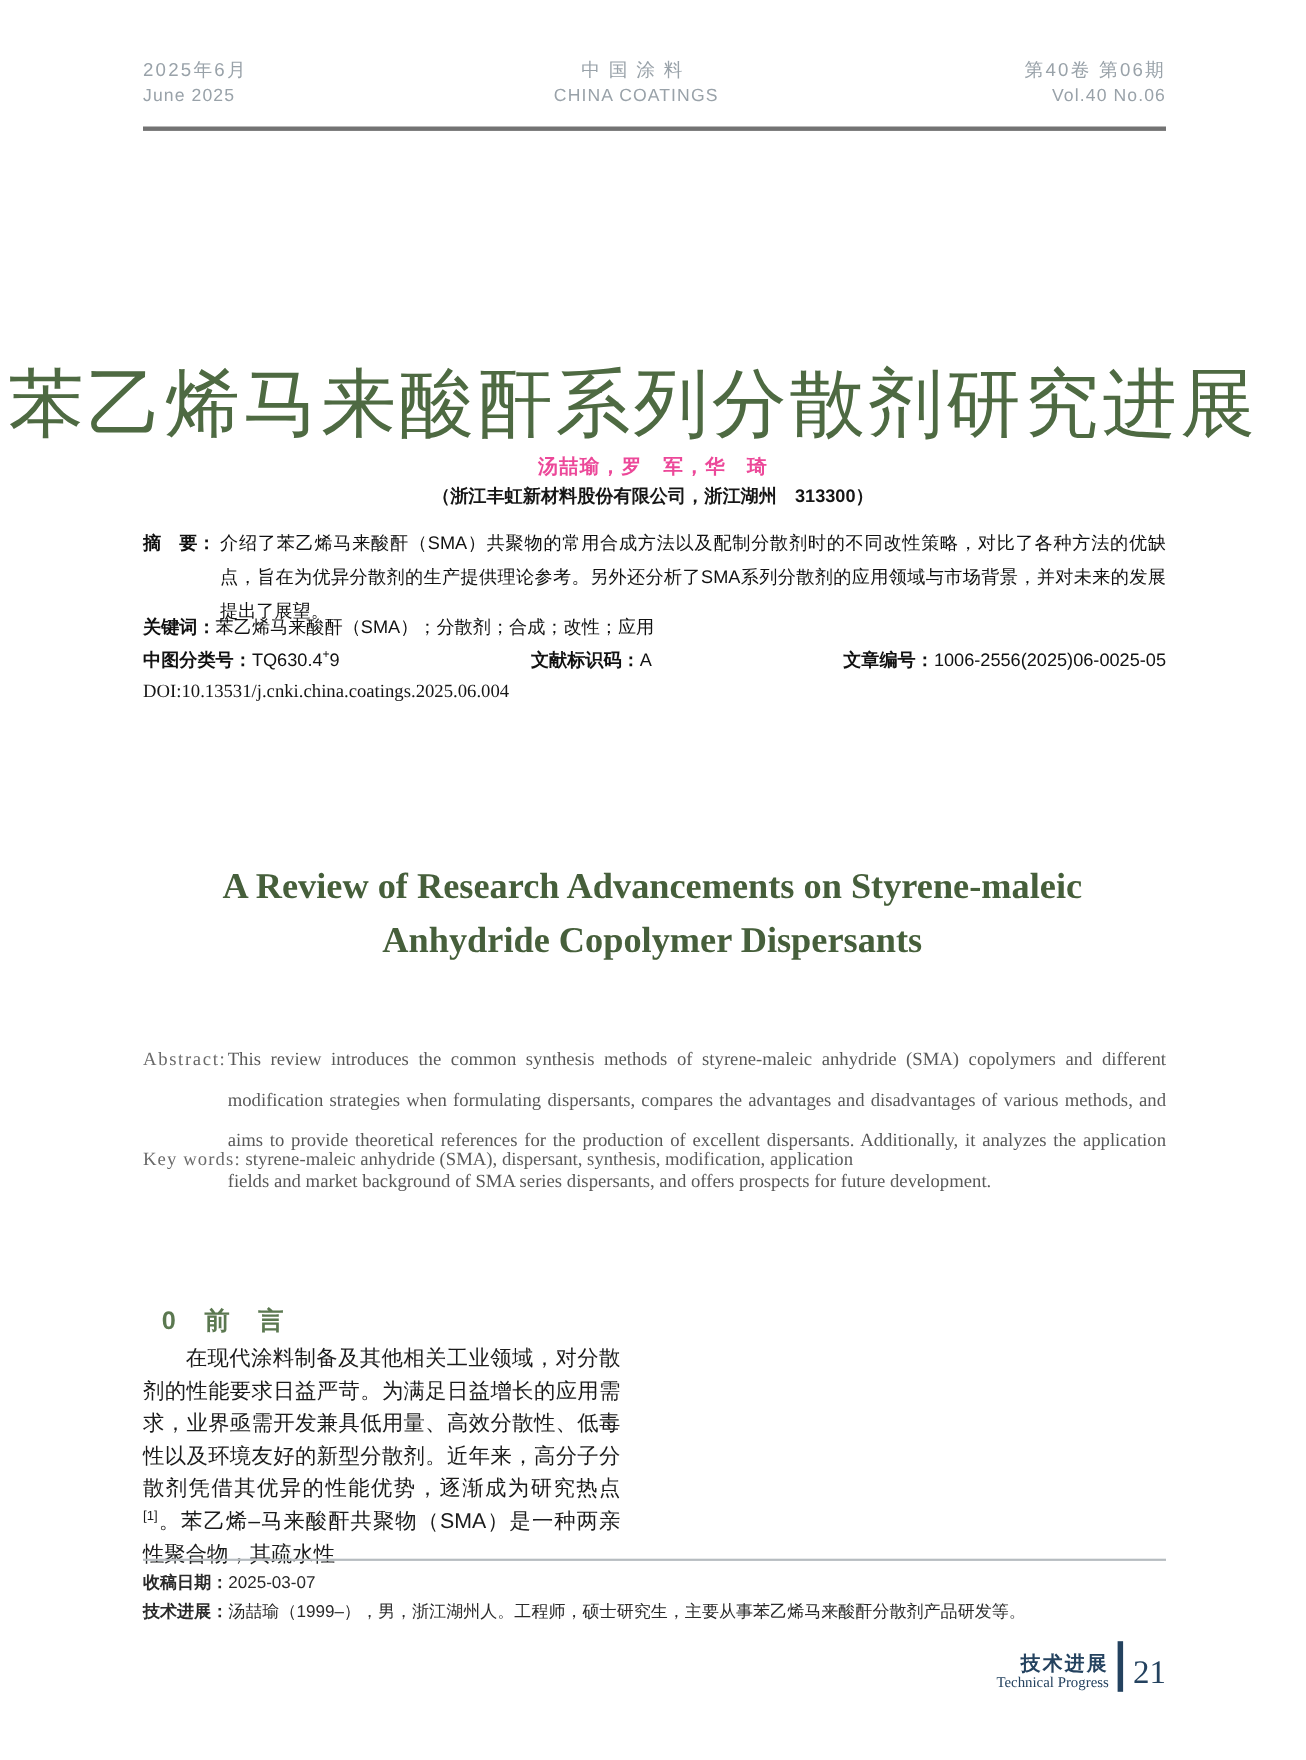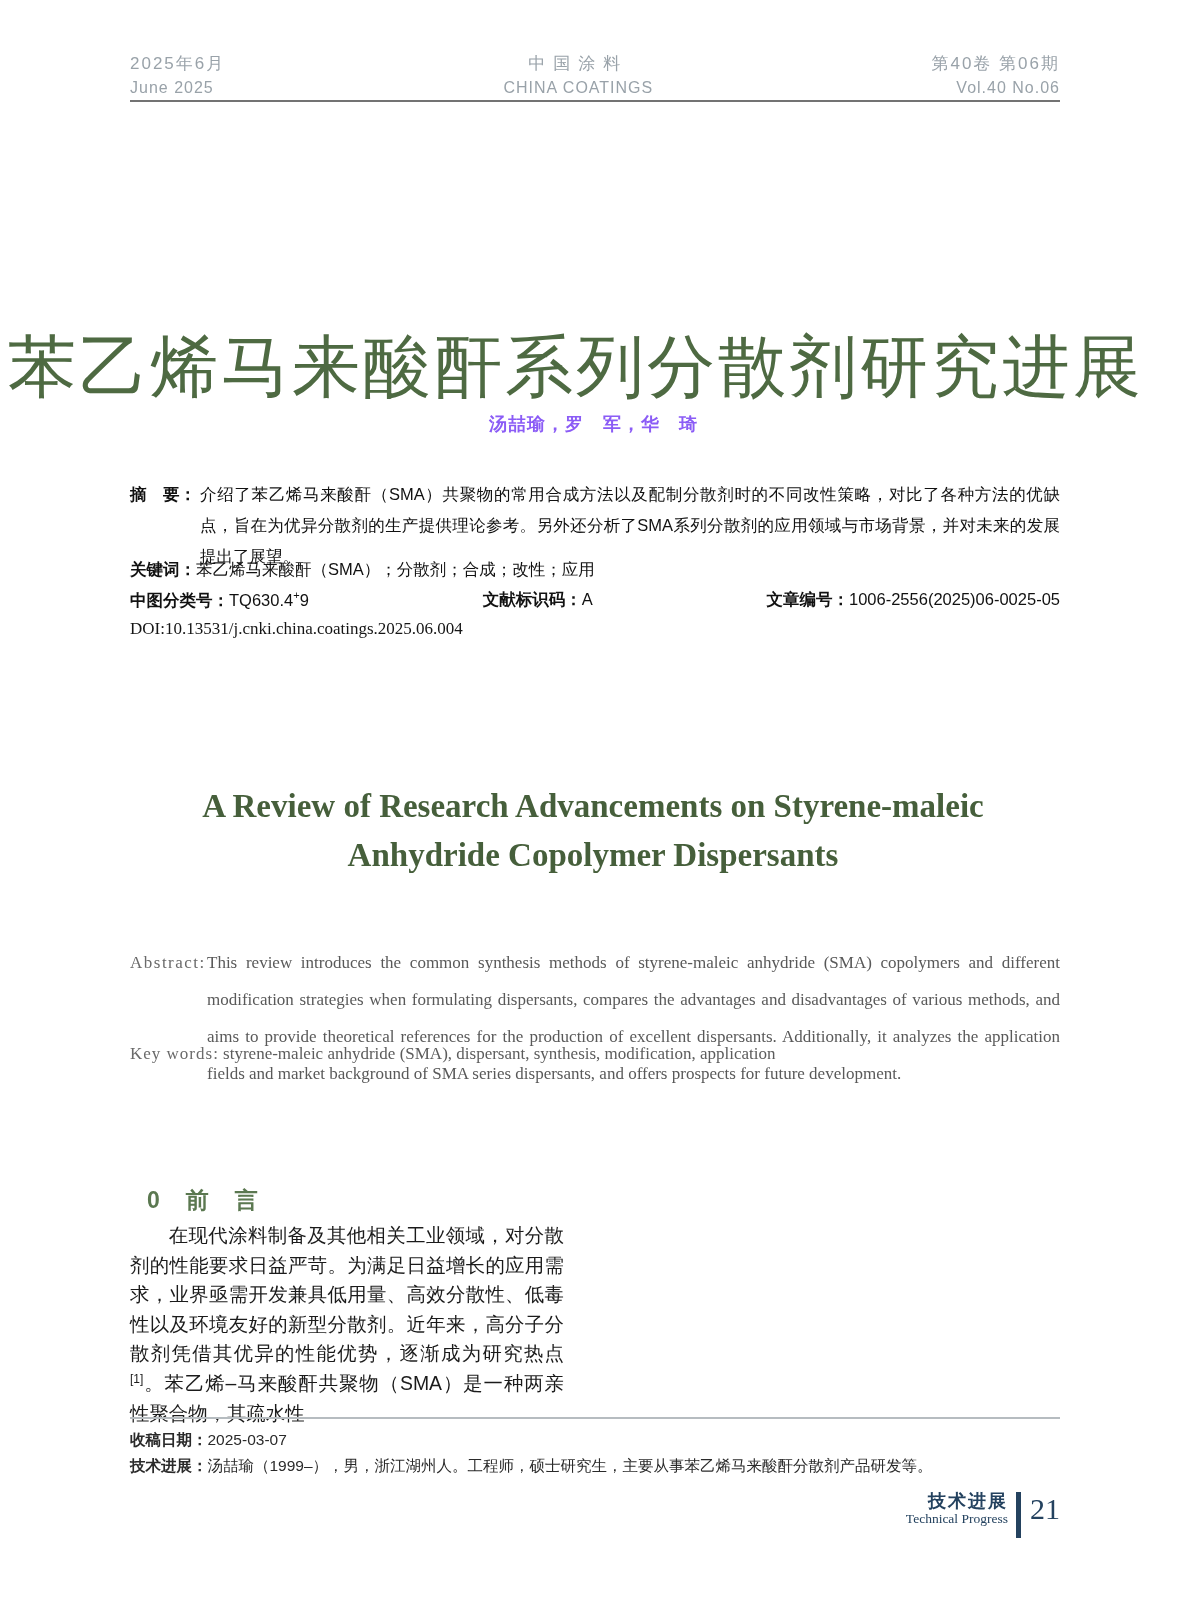--- a/index.html
+++ b/index.html
@@ -12,41 +12,41 @@
     color:#1c1c1c;
     overflow:hidden;
   }
   .abs{position:absolute;}
 
   
   .running-head{
     left:130px;top:52px;width:930px;
     display:flex;justify-content:space-between;align-items:flex-end;
     color:var(--header-gray,#99a2a9);
-    padding-bottom:0;
-    border-bottom:2px solid #737373;
+    padding-bottom:15px;
+    border-bottom:4px solid #737373;
   }
   .rh-col{line-height:24px;}
   .rh-left{text-align:left;}
   .rh-center{text-align:center;}
   .rh-right{text-align:right;}
   .rh-zh{font-size:17px;letter-spacing:2px;}
   .rh-center .rh-zh{letter-spacing:8px;}
   .rh-en{font-size:16px;letter-spacing:1px;}
 
   
   .cn-title{
     left:0;top:322px;width:1152px;
     text-align:center;
     font-size:68px;font-weight:normal;letter-spacing:3px;
     color:var(--accent-green,#4e6a42);
   }
   .cn-authors{
     left:0;top:412px;width:1187px;text-align:center;
-    font-size:18px;font-weight:bold;color:#8b5cf6;letter-spacing:1px;
+    font-size:18px;font-weight:bold;color:#ec4899;letter-spacing:1px;
   }
   .cn-affil{
     left:0;top:440px;width:1187px;text-align:center;
     font-size:16.5px;font-weight:bold;color:#161616;
   }
 
   
   .cn-abstract{
     left:130px;top:479px;width:930px;
     font-size:16.5px;line-height:31px;text-align:justify;color:#111;
@@ -133,21 +133,21 @@
     left:130px;width:930px;
     font-size:15.5px;color:#2a2a2a;line-height:26px;
   }
   .fn1{top:1427px;}
   .fn2{top:1453px;}
   .footnote .lbl{font-weight:600;}
 
   
   .page-footer{
     right:127px;top:1492px;
-    display:flex;align-items:flex-start;
+    display:flex;align-items:flex-end;
   }
   .pf-labels{text-align:right;line-height:1.1;padding-right:8px;}
   .pf-zh{
     font-size:18px;font-weight:bold;letter-spacing:2px;
     color:var(--footer-navy,#24425f);
   }
   .pf-en{
     font-family:"Liberation Serif","DejaVu Serif",serif;
     font-size:13.5px;color:var(--footer-navy,#24425f);
   }
@@ -175,20 +175,21 @@
       <div class="rh-en">CHINA COATINGS</div>
     </div>
     <div class="rh-col rh-right">
       <div class="rh-zh">第40卷 第06期</div>
       <div class="rh-en">Vol.40 No.06</div>
     </div>
   </div>
 
   <h1 class="abs cn-title" style="margin:0;">苯乙烯马来酸酐系列分散剂研究进展</h1>
   <div class="abs cn-authors">汤喆瑜，罗　军，华　琦</div>
+  <div class="abs cn-affil">（浙江丰虹新材料股份有限公司，浙江湖州　313300）</div>
 
   <div class="abs cn-keywords">
     <span class="lbl">关键词：</span><span>苯乙烯马来酸酐（SMA）；分散剂；合成；改性；应用</span>
   </div>
 
   <div class="abs cn-abstract">
     <span class="lbl">摘　要：</span><span>介绍了苯乙烯马来酸酐（SMA）共聚物的常用合成方法以及配制分散剂时的不同改性策略，对比了各种方法的优缺点，旨在为优异分散剂的生产提供理论参考。另外还分析了SMA系列分散剂的应用领域与市场背景，并对未来的发展提出了展望。</span>
   </div>
 
   <div class="abs clc-row">

